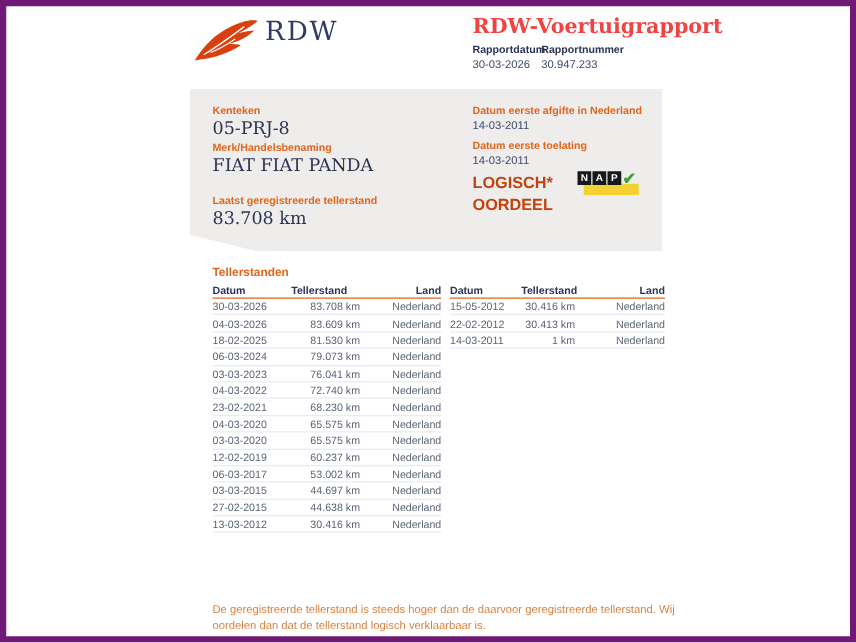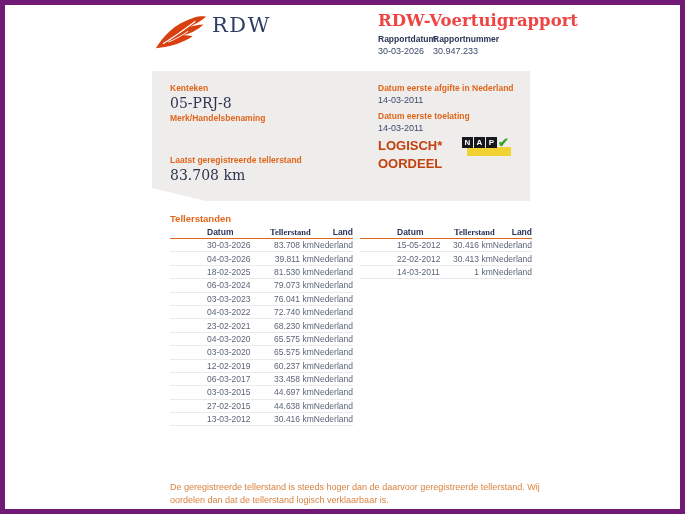--- a/index.html
+++ b/index.html
@@ -72,23 +72,23 @@
   
   .tables-heading {
     position: absolute; left: 165px; top: 208px;
     font-size: 9.5px; font-weight: bold; color: #e0661c;
   }
   .odo-table { position: absolute; top: 221px; font-size: 8.5px; }
   .odo-table.left  { left: 165px; width: 183px; }
   .odo-table.right { left: 355px; width: 172px; }
   .t-row { display: flex; align-items: center; height: 13.4px; border-bottom: 1px solid #ebebee; }
   .t-head { border-bottom: 1px solid #e0661c; font-weight: bold; color: #2b3557; height: 13px; }
-  .t-row .c-datum  { text-align: left; color: inherit; margin-left: 37px; }
+  .t-row .c-datum  { text-align: left; color: inherit; }
   .t-row .c-teller { text-align: right; }
-  .t-head .c-teller { text-align: left; font-family: Liberation Serif, serif; }
+  .t-head .c-teller { text-align: left; }
   .t-row .c-land   { flex: 1; text-align: right; }
   .odo-table.left  .c-datum  { width: 63px; }
   .odo-table.left  .c-teller { width: 55px; }
   .odo-table.right .c-datum  { width: 57px; }
   .odo-table.right .c-teller { width: 43px; }
   .t-body-row { color: #5b6578; }
 
   
   .footnote { position: absolute; left: 165px; top: 472px; width: 378px; }
   .footnote-title { font-size: 10.5px; font-weight: bold; color: #1c2440; }
@@ -118,20 +118,21 @@
     <div class="meta-value">30.947.233</div>
   </div>
 
   <div class="summary-box">
     <div class="field f-kenteken">
       <div class="field-label">Kenteken</div>
       <div class="field-value-lg serif">05-PRJ-8</div>
     </div>
     <div class="field f-merk">
       <div class="field-label">Merk/Handelsbenaming</div>
+      <div class="field-value-lg serif">FIAT FIAT PANDA</div>
     </div>
     <div class="field f-teller">
       <div class="field-label">Laatst geregistreerde tellerstand</div>
       <div class="field-value-lg serif">83.708 km</div>
     </div>
     <div class="field f-afgifte">
       <div class="field-label">Datum eerste afgifte in Nederland</div>
       <div class="field-value-sm">14-03-2011</div>
     </div>
     <div class="field f-toelating">
@@ -164,21 +165,21 @@
     <div>
 
         <div class="t-row t-body-row">
           <span class="c-datum">30-03-2026</span>
           <span class="c-teller">83.708 km</span>
           <span class="c-land">Nederland</span>
         </div>
 
         <div class="t-row t-body-row">
           <span class="c-datum">04-03-2026</span>
-          <span class="c-teller">39.811 km</span>
+          <span class="c-teller">83.609 km</span>
           <span class="c-land">Nederland</span>
         </div>
 
         <div class="t-row t-body-row">
           <span class="c-datum">18-02-2025</span>
           <span class="c-teller">81.530 km</span>
           <span class="c-land">Nederland</span>
         </div>
 
         <div class="t-row t-body-row">
@@ -218,21 +219,21 @@
         </div>
 
         <div class="t-row t-body-row">
           <span class="c-datum">12-02-2019</span>
           <span class="c-teller">60.237 km</span>
           <span class="c-land">Nederland</span>
         </div>
 
         <div class="t-row t-body-row">
           <span class="c-datum">06-03-2017</span>
-          <span class="c-teller">33.458 km</span>
+          <span class="c-teller">53.002 km</span>
           <span class="c-land">Nederland</span>
         </div>
 
         <div class="t-row t-body-row">
           <span class="c-datum">03-03-2015</span>
           <span class="c-teller">44.697 km</span>
           <span class="c-land">Nederland</span>
         </div>
 
         <div class="t-row t-body-row">

